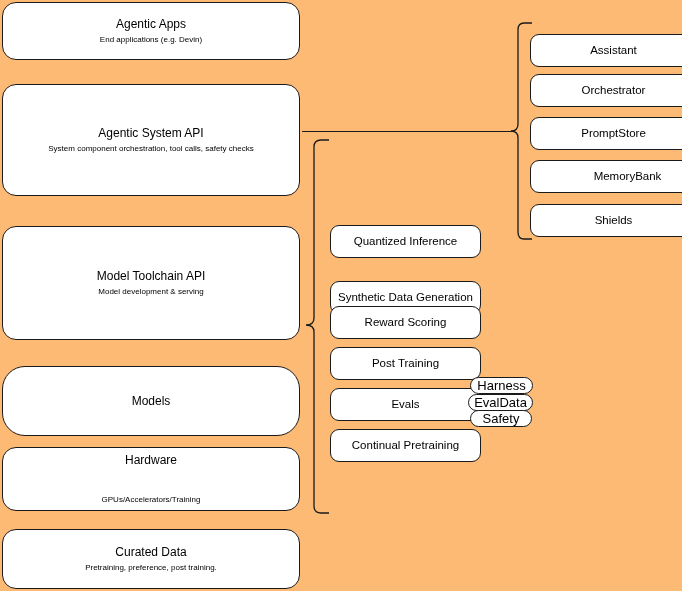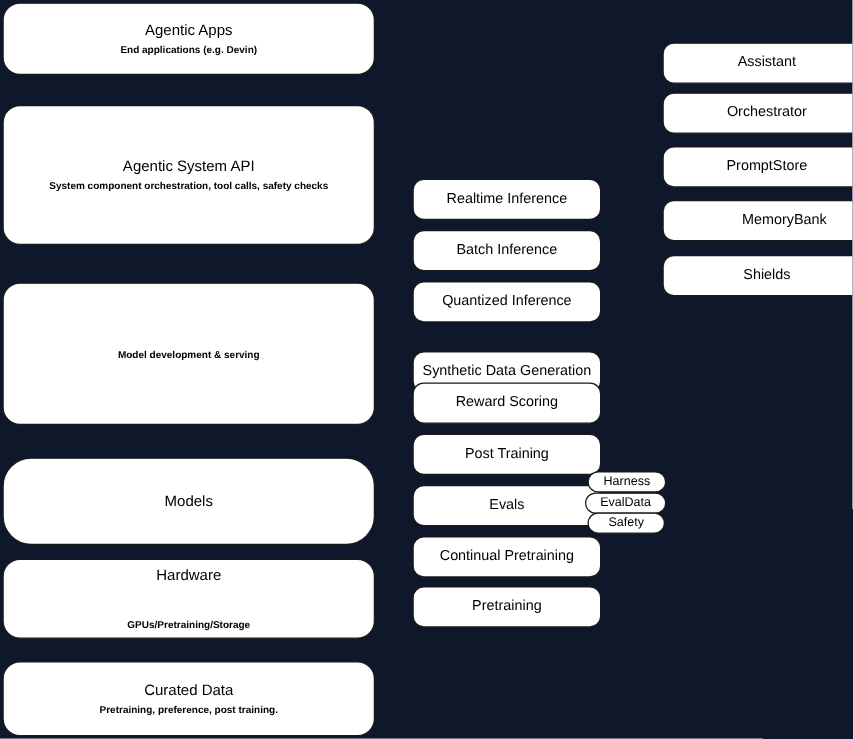--- a/index.html
+++ b/index.html
@@ -9,21 +9,21 @@
   }
   body {
     font-family: "Liberation Sans", sans-serif;
     color: #000000;
   }
   #canvas {
     position: relative;
     width: 682px;
     height: 591px;
     overflow: hidden;
-    background: #0f172a;
+    background: #fdba74;
   }
 
   
   .box {
     position: absolute;
     box-sizing: border-box;
     border: 1px solid #1a1a1a;
     background: #ffffff;
     border-radius: 12px;
     display: flex;
@@ -37,21 +37,20 @@
     line-height: 15px;
     color: #000000;
     white-space: nowrap;
   }
   .box .subtitle {
     font-size: 8px;
     line-height: 12px;
     color: #000000;
     margin-top: 2px;
     white-space: nowrap;
-    font-weight: bold;
   }
 
   
   .layer-box {
     left: 2px;
     width: 298px;
     border-radius: 14px;
   }
 
   
@@ -69,21 +68,21 @@
   .pill {
     position: absolute;
     box-sizing: border-box;
     border: 1px solid #1a1a1a;
     background: #ffffff;
     border-radius: 999px;
     height: 17px;
     display: flex;
     align-items: center;
     justify-content: center;
-    font-size: 10px;
+    font-size: 13px;
     line-height: 11px;
     white-space: nowrap;
   }
 
   
   .connector {
     position: absolute;
     pointer-events: none;
   }
   .hline {
@@ -101,73 +100,65 @@
     <div class="title">Agentic Apps</div>
     <div class="subtitle">End applications (e.g. Devin)</div>
   </div>
 
   <div class="box layer-box" style="top:84px;height:112px;text-align:right;">
     <div class="title">Agentic System API</div>
     <div class="subtitle">System component orchestration, tool calls, safety checks</div>
   </div>
 
   <div class="box layer-box" style="top:226px;height:114px;">
+    <div class="title">Model Toolchain API</div>
     <div class="subtitle">Model development &amp; serving</div>
   </div>
 
   <div class="box layer-box" style="top:366px;height:70px;border-radius:23px;">
     <div class="title">Models</div>
   </div>
 
   <div class="box layer-box" style="top:447px;height:64px;gap:24px;">
     <div class="title">Hardware</div>
-    <div class="subtitle">GPUs/Pretraining/Storage</div>
+    <div class="subtitle">GPUs/Accelerators/Training</div>
   </div>
 
   <div class="box layer-box" style="top:529px;height:60px;">
     <div class="title">Curated Data</div>
     <div class="subtitle">Pretraining, preference, post training.</div>
   </div>
 
   <div class="hline" style="left:302px;top:131px;width:210px;"></div>
 
   <svg class="connector" style="left:508px;top:20px;" width="26" height="226">
     <path d="M 24 3 L 16 3 Q 10 3 10 10 L 10 104 Q 10 111 3 111 Q 10 111 10 118 L 10 212 Q 10 219 16 219 L 24 219" fill="none" stroke="#1a1a1a" stroke-width="1.3"></path>
   </svg>
 
   <svg class="connector" style="left:303px;top:136px;" width="28" height="384">
     <path d="M 26 4 L 18 4 Q 11 4 11 11 L 11 182 Q 11 189 3 189 Q 11 189 11 196 L 11 370 Q 11 377 18 377 L 26 377" fill="none" stroke="#1a1a1a" stroke-width="1.3"></path>
   </svg>
 
-  <div class="box cap-box mid-box" style="top:143px;">
-    <div class="title">Realtime Inference</div>
-  </div>
-  <div class="box cap-box mid-box" style="top:184px;">
-    <div class="title">Batch Inference</div>
-  </div>
   <div class="box cap-box mid-box" style="top:225px;">
     <div class="title">Quantized Inference</div>
   </div>
   <div class="box cap-box mid-box" style="top:281px;">
     <div class="title">Synthetic Data Generation</div>
   </div>
   <div class="box cap-box mid-box" style="top:306px;">
     <div class="title">Reward Scoring</div>
   </div>
   <div class="box cap-box mid-box" style="top:347px;">
     <div class="title">Post Training</div>
   </div>
   <div class="box cap-box mid-box" style="top:388px;">
     <div class="title">Evals</div>
   </div>
   <div class="box cap-box mid-box" style="top:429px;">
     <div class="title">Continual Pretraining</div>
-  </div>
-  <div class="box cap-box mid-box" style="top:469px;">
-    <div class="title">Pretraining</div>
   </div>
 
   <div class="pill" style="left:470px;top:377px;width:63px;">
     <span>Harness</span>
   </div>
   <div class="pill" style="left:468px;top:394px;width:65px;">
     <span>EvalData</span>
   </div>
   <div class="pill" style="left:470px;top:410px;width:62px;">
     <span>Safety</span>

